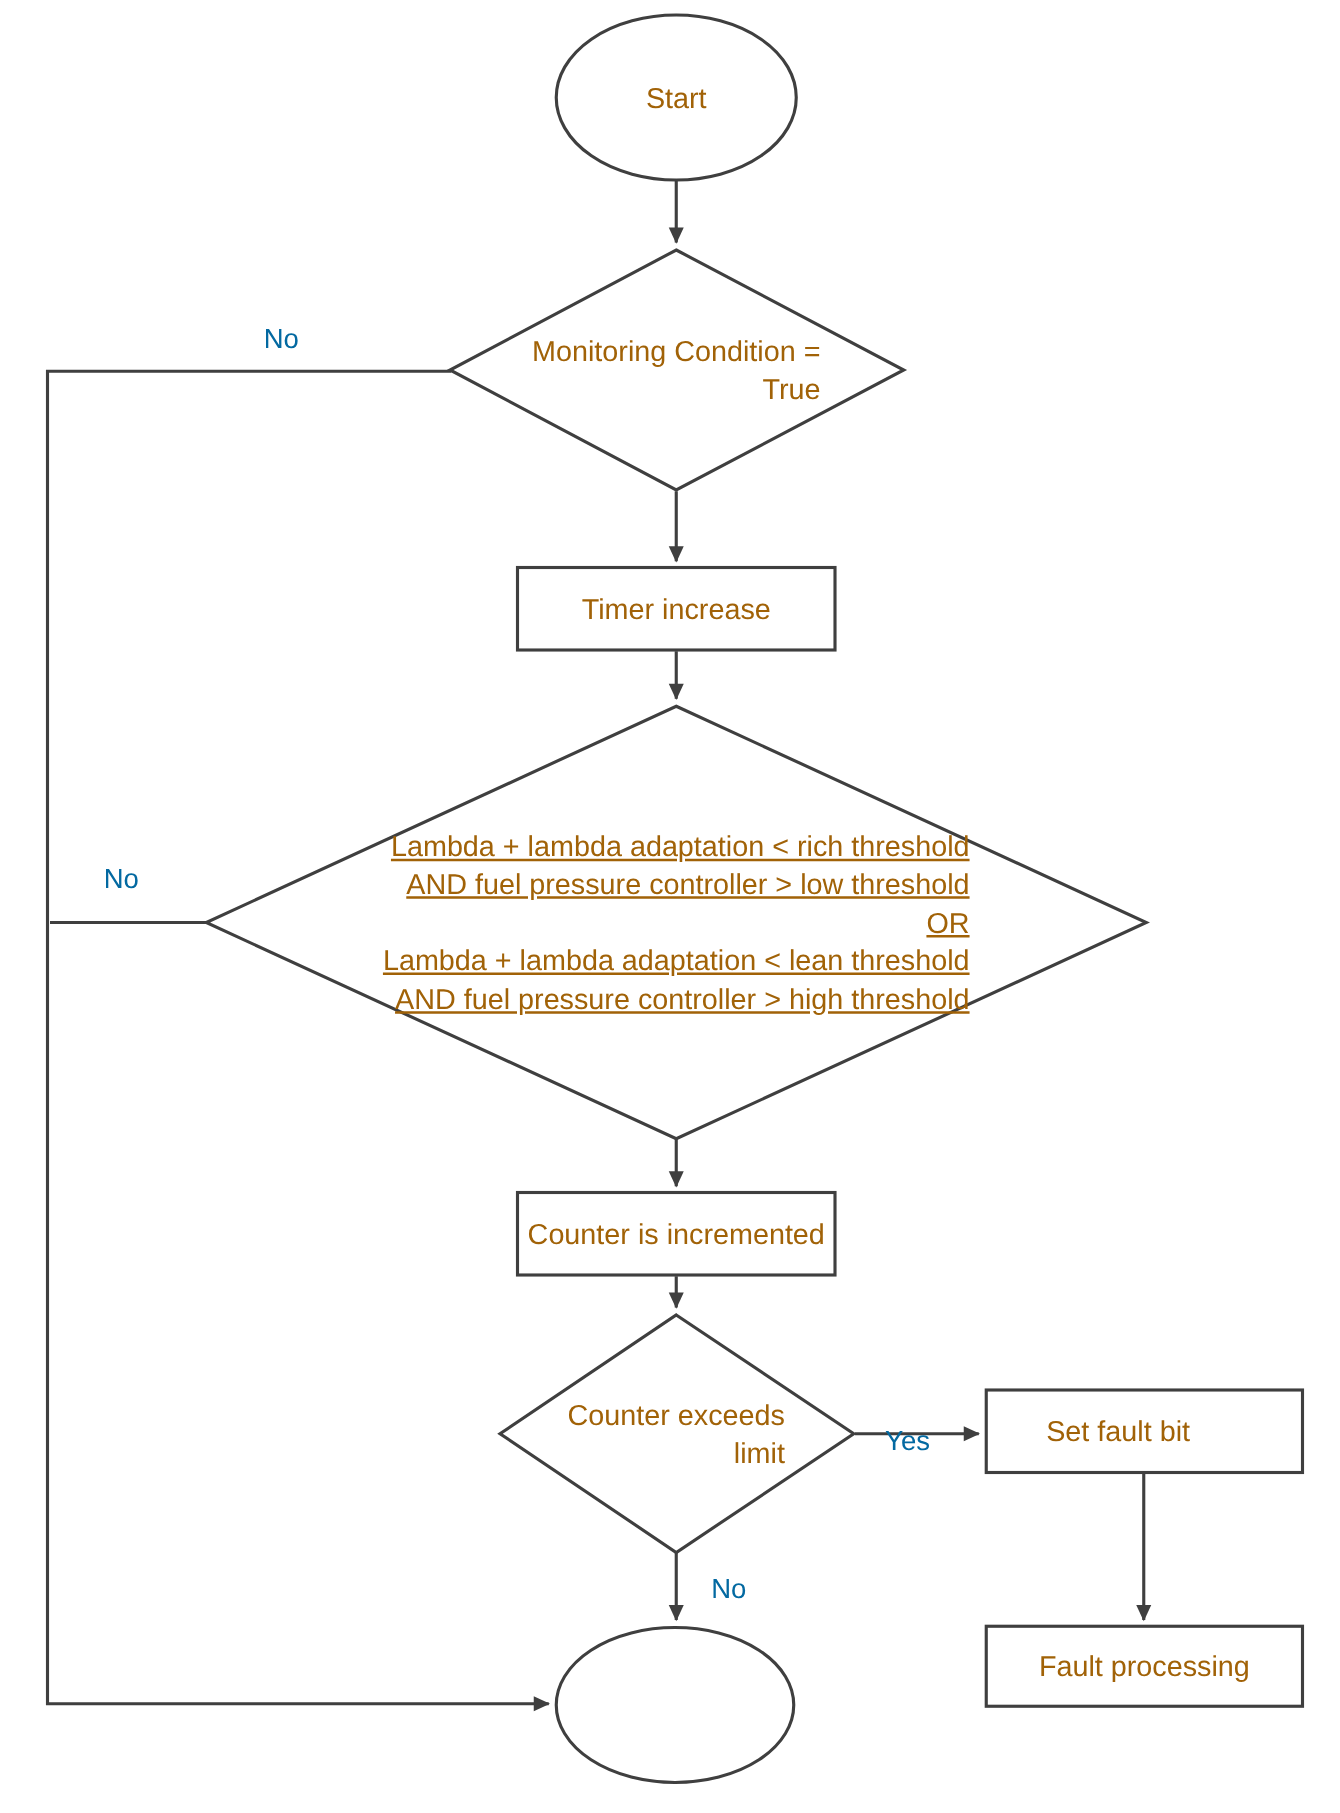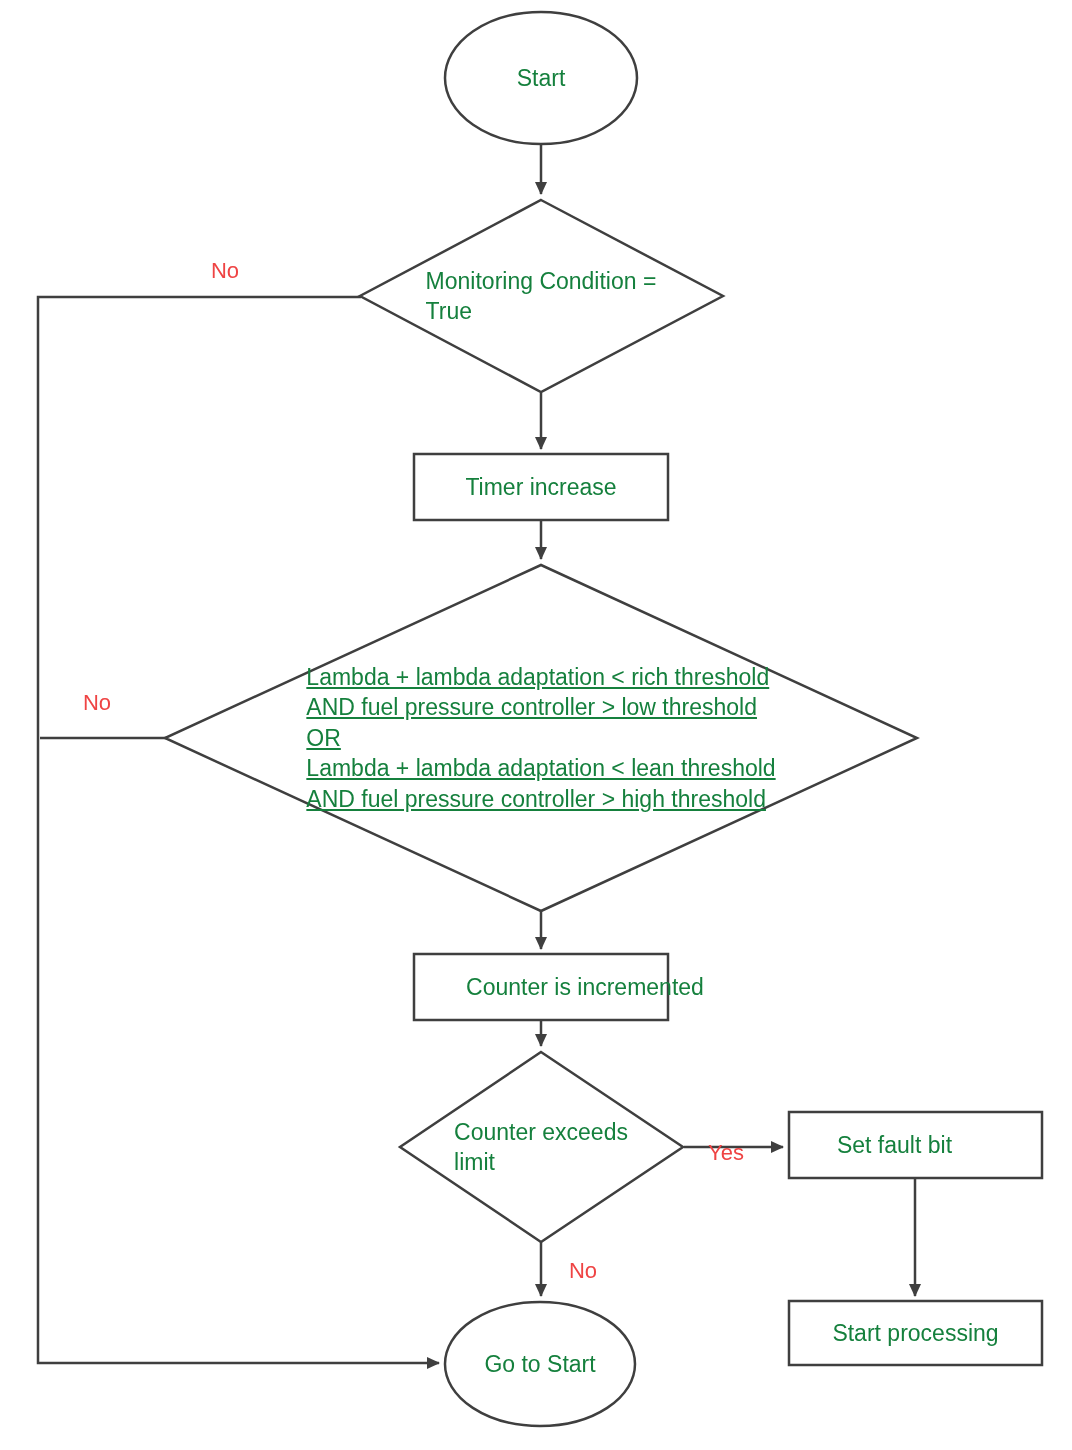--- a/index.html
+++ b/index.html
@@ -19,32 +19,32 @@
   .flowchart svg {
     position: absolute;
     left: 0;
     top: 0;
   }
   .node-label {
     position: absolute;
     display: flex;
     align-items: center;
     justify-content: center;
-    text-align: left;
+    text-align: right;
     white-space: pre-line;
     font-size: 23px;
     line-height: 1.32;
-    color: #15803d;
+    color: #a16207;
   }
   .edge-label {
     position: absolute;
     width: 80px;
     text-align: center;
     font-size: 22px;
-    color: #ef4444;
+    color: #0369a1;
   }
 </style>
 </head>
 <body>
 
 <div class="flowchart">
 
   <svg width="1072" height="1450" viewBox="0 0 1072 1450">
     <defs>
       <marker id="arrow" markerUnits="userSpaceOnUse" markerWidth="16" markerHeight="16" viewBox="0 0 16 16" refX="13" refY="8" orient="auto">
@@ -86,30 +86,29 @@
 True</div>
 
   <div class="node-label" style="left:414px; top:454px; width:254px; height:66px;border-radius:12px;">Timer increase</div>
 
   <div class="node-label" style="left:225px; top:570px; width:632px; height:336px;text-decoration:underline;">Lambda + lambda adaptation &lt; rich threshold
 AND fuel pressure controller &gt; low threshold
 OR
 Lambda + lambda adaptation &lt; lean threshold
 AND fuel pressure controller &gt; high threshold</div>
 
-  <div class="node-label" style="left:414px; top:954px; width:254px; height:66px;margin-left:44px;">Counter is incremented</div>
+  <div class="node-label" style="left:414px; top:954px; width:254px; height:66px;">Counter is incremented</div>
 
   <div class="node-label" style="left:425px; top:1064px; width:232px; height:166px;">Counter exceeds
 limit</div>
 
   <div class="node-label" style="left:768px; top:1112px; width:253px; height:66px;">Set fault bit</div>
 
-  <div class="node-label" style="left:789px; top:1301px; width:253px; height:64px;">Start processing</div>
+  <div class="node-label" style="left:789px; top:1301px; width:253px; height:64px;">Fault processing</div>
 
-  <div class="node-label" style="left:445px; top:1302px; width:190px; height:124px;">Go to Start</div>
 
   <div class="edge-label" style="left:185px; top:258px;">No</div>
 
   <div class="edge-label" style="left:57px; top:690px;">No</div>
 
   <div class="edge-label" style="left:686px; top:1140px;">Yes</div>
 
   <div class="edge-label" style="left:543px; top:1258px;">No</div>
 
 </div>

